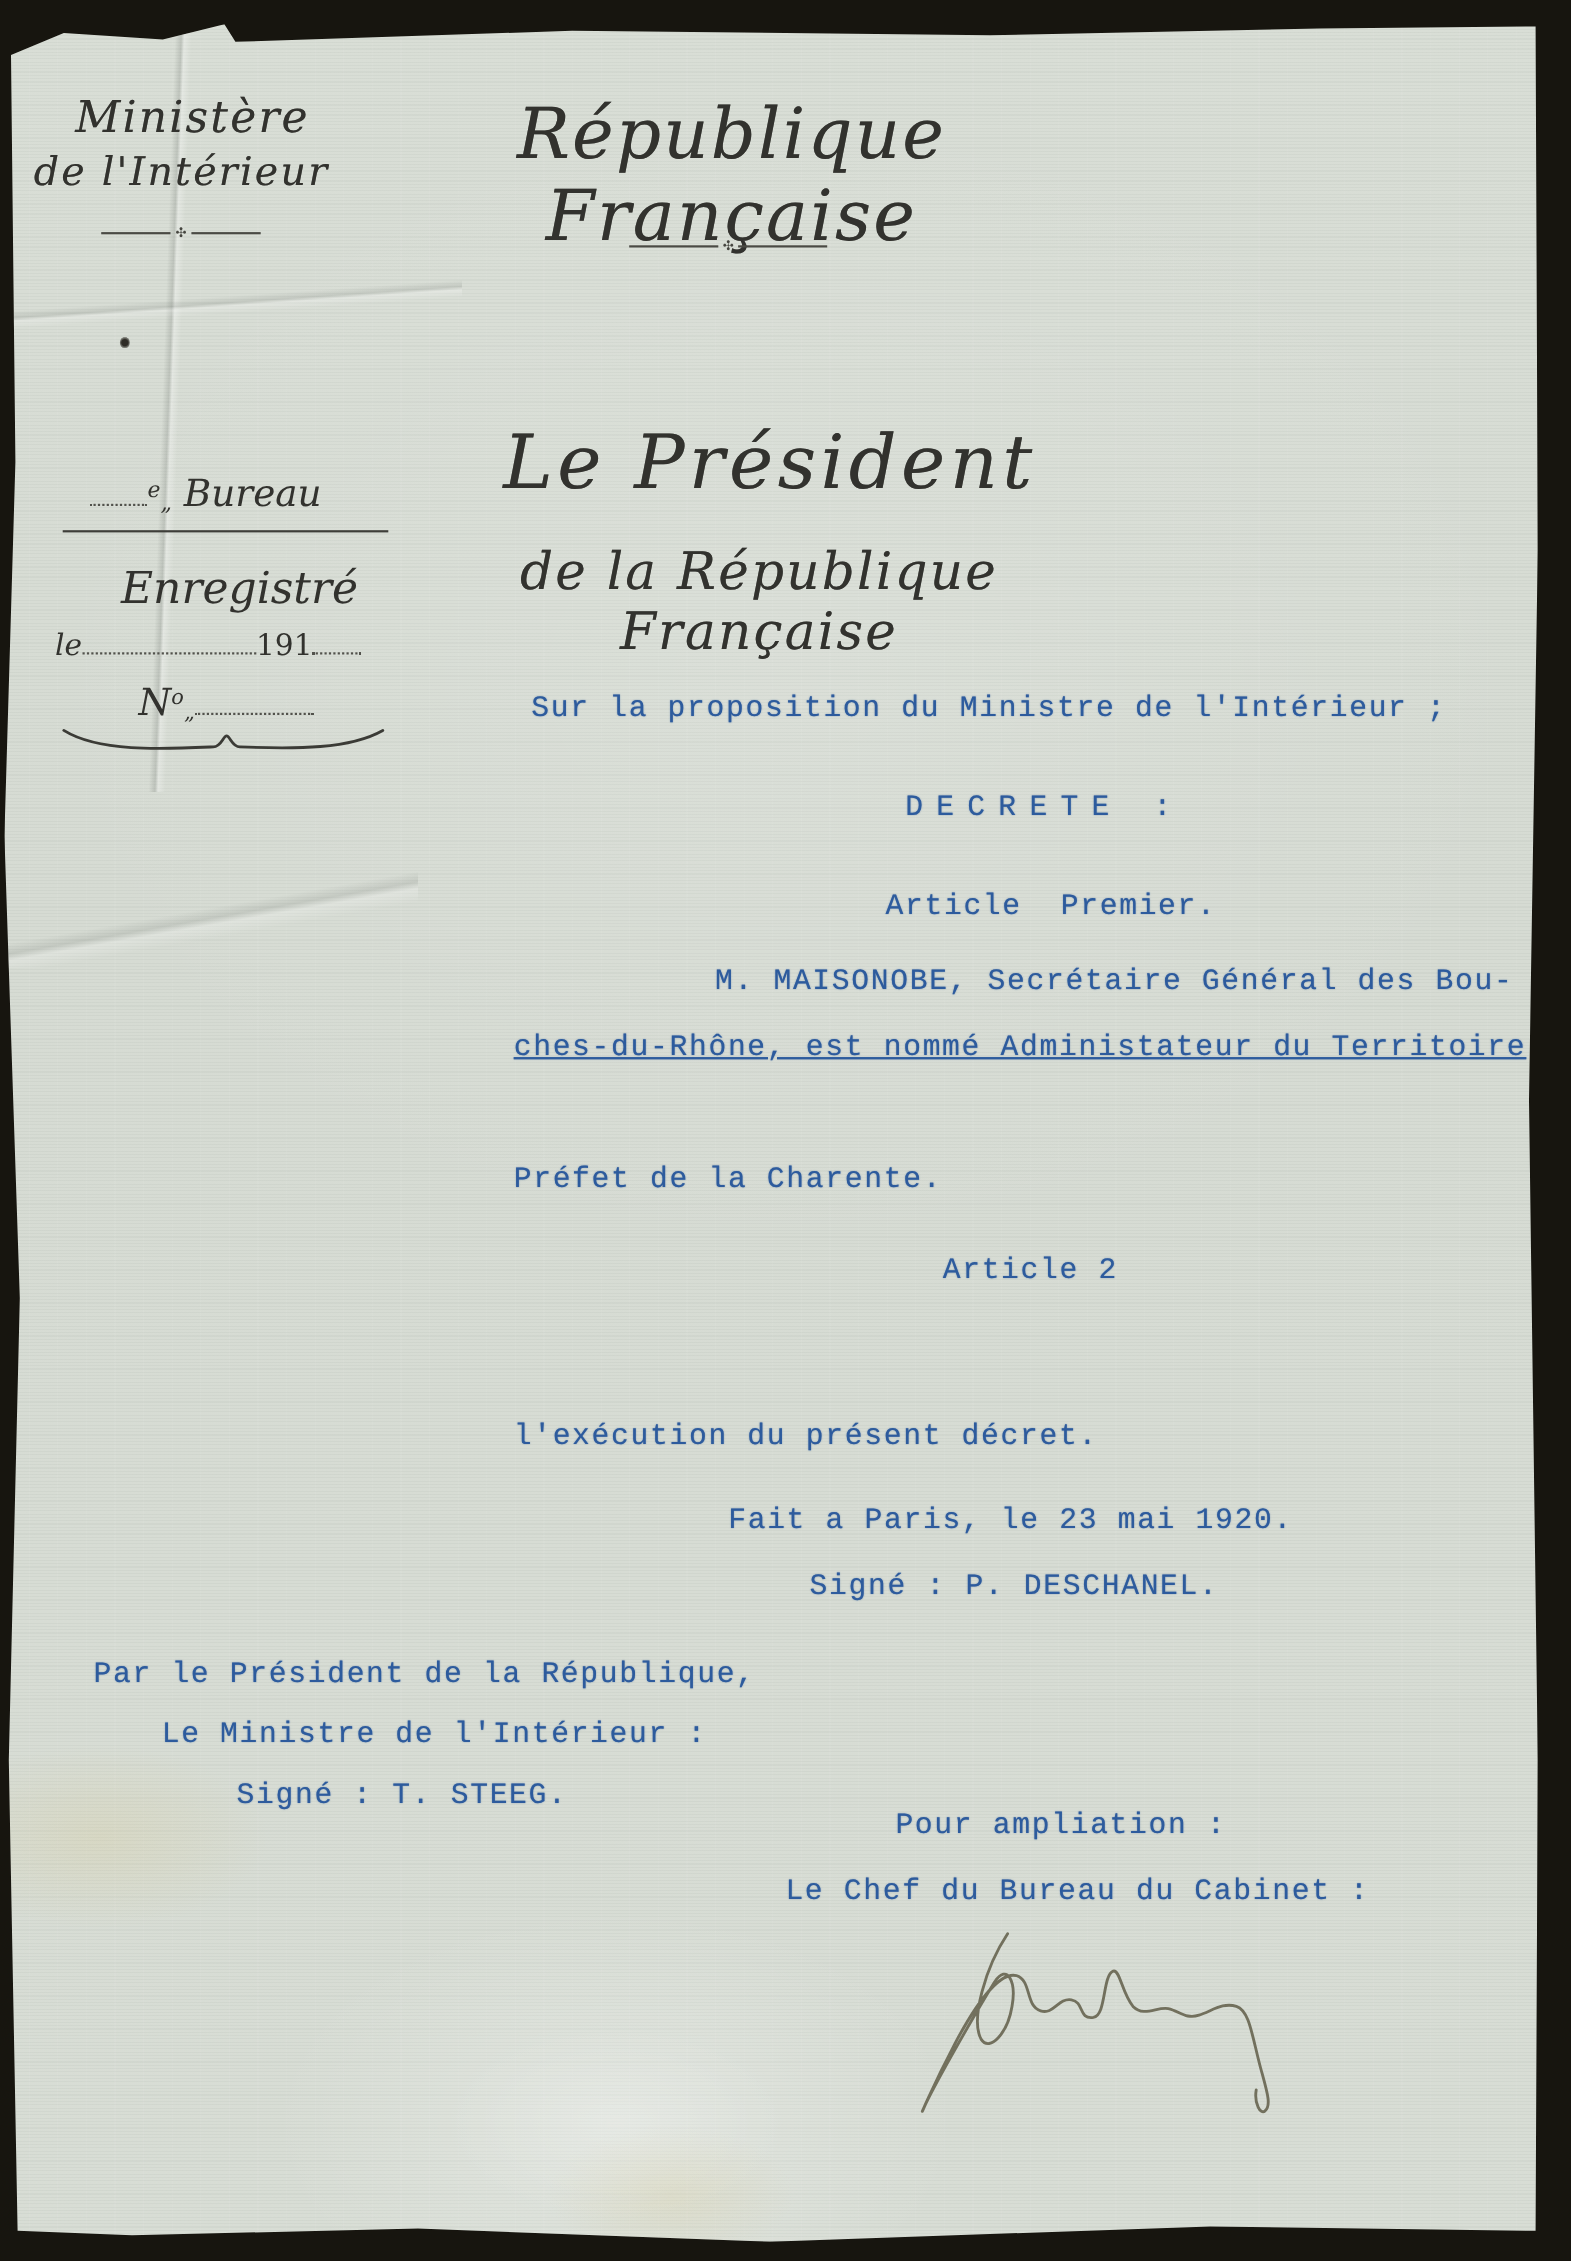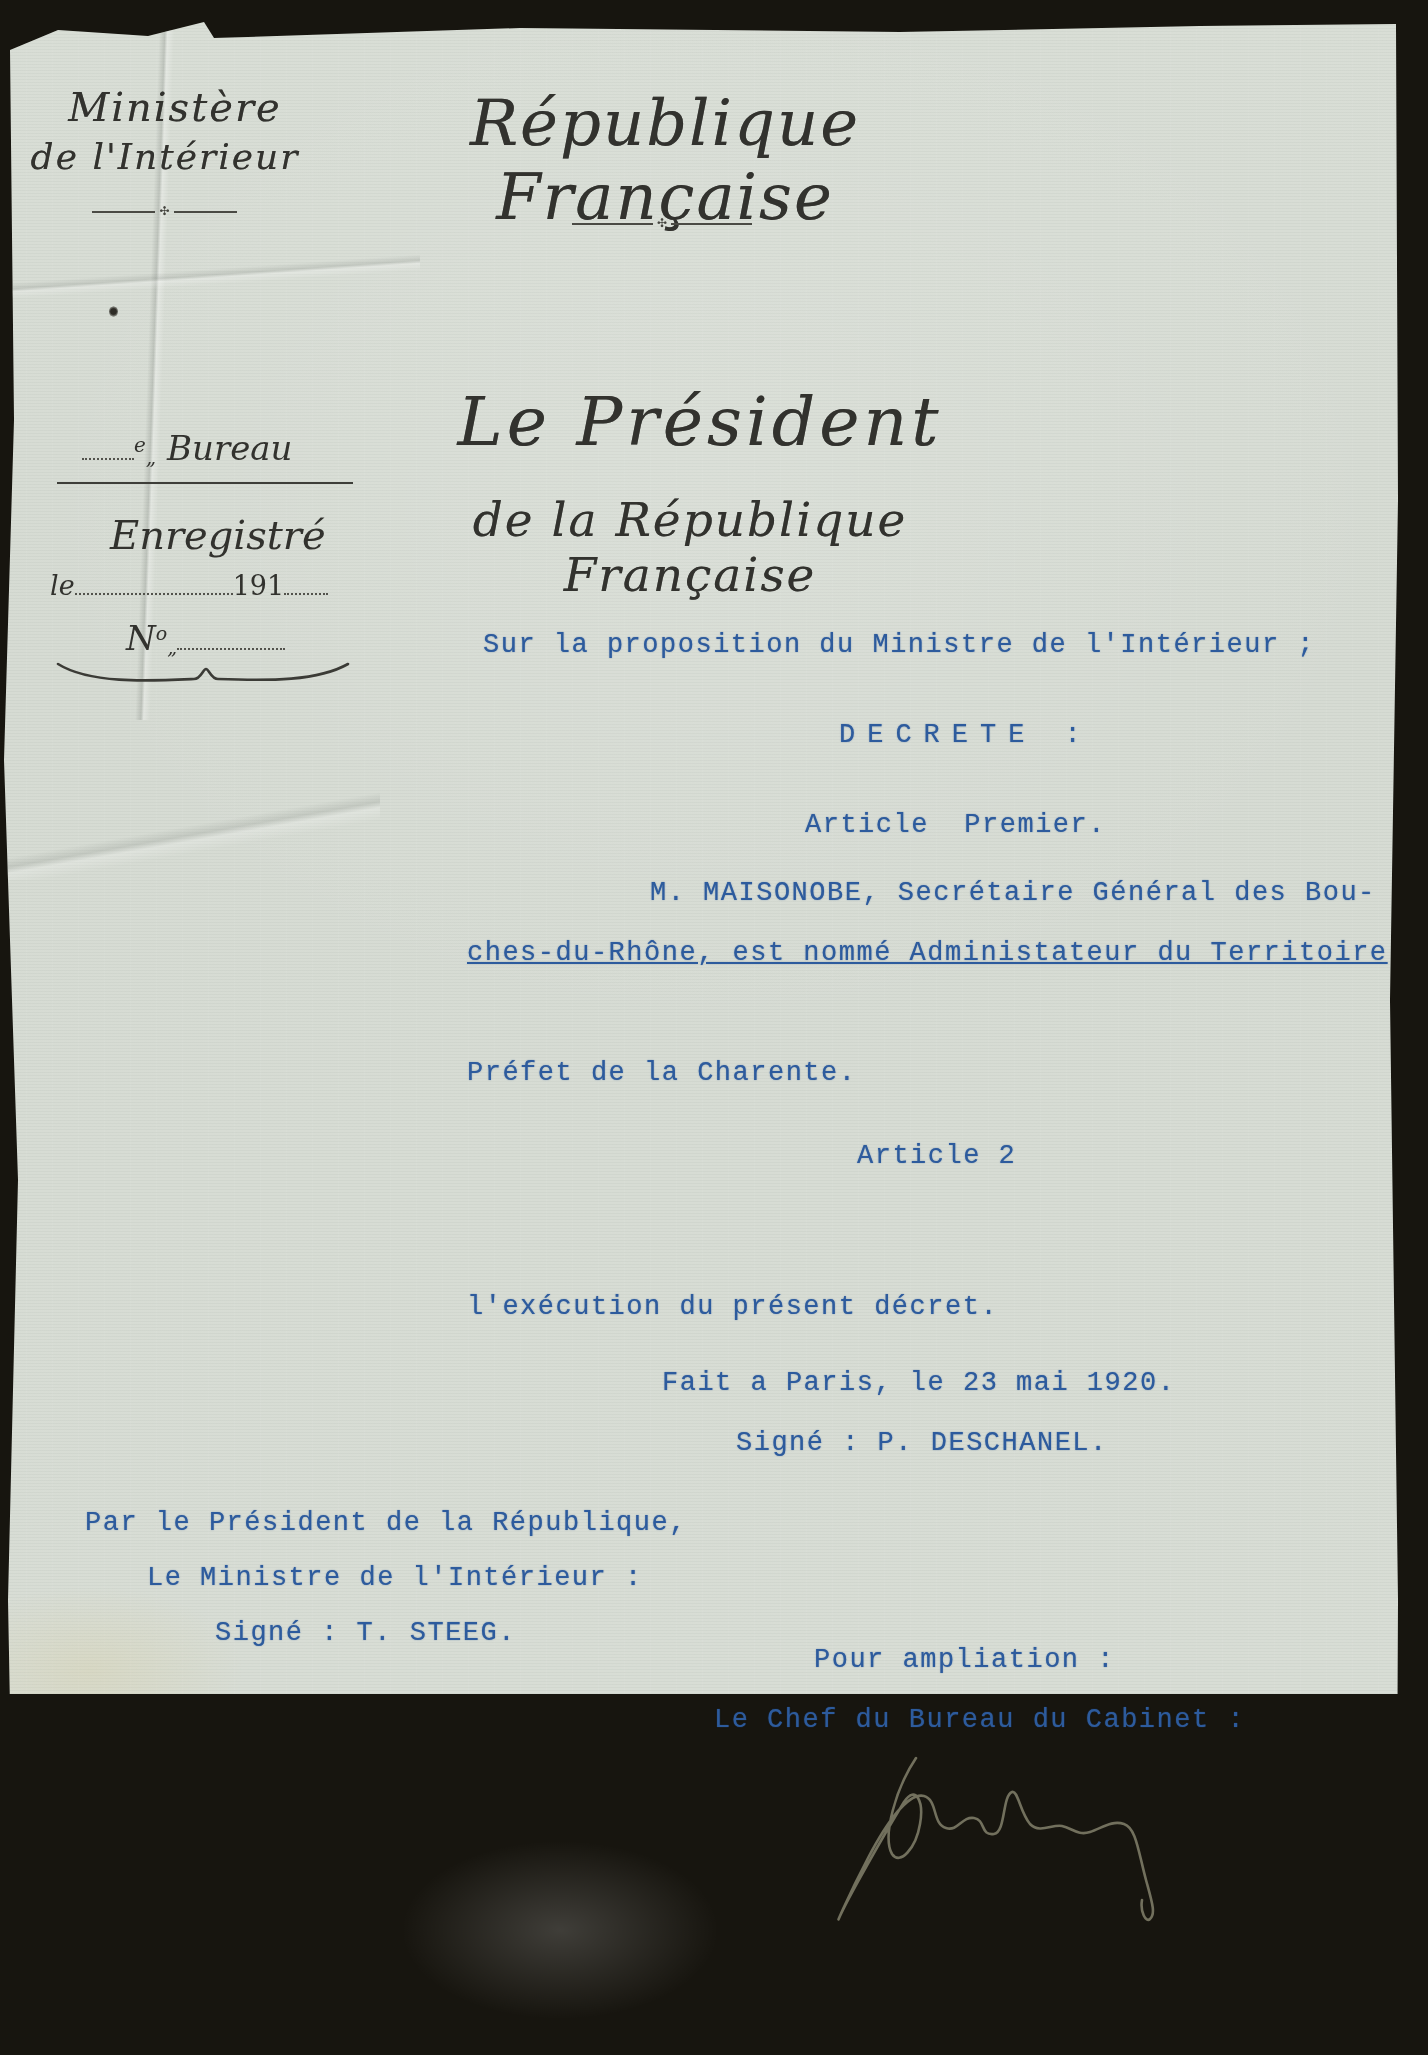--- a/index.html
+++ b/index.html
@@ -6,21 +6,21 @@
   body{
     width:1428px;height:2055px;
     background:#17150f;
     position:relative;
     overflow:hidden;
     font-family:"DejaVu Serif", serif;
   }
   .scan{position:absolute;inset:0;}
   
   .paper{
-    position:absolute;left:0;top:0;width:1428px;height:1694px;
+    position:absolute;left:0;top:0;width:1428px;height:2055px;
     background:
       radial-gradient(ellipse 220px 120px at 90px 1670px, rgba(214,196,130,0.20), transparent 70%),
       radial-gradient(ellipse 160px 90px at 610px 1995px, rgba(210,190,120,0.18), transparent 70%),
       radial-gradient(ellipse 420px 260px at 560px 1930px, rgba(255,255,255,0.25), transparent 75%),
       radial-gradient(ellipse 900px 700px at 50% 30%, rgba(255,255,255,0.10), transparent 80%),
       repeating-linear-gradient(0deg, rgba(105,118,110,0.060) 0 1px, transparent 1px 3px),
       repeating-linear-gradient(90deg, rgba(255,255,255,0.045) 0 1px, transparent 1px 26px),
       linear-gradient(180deg,#d9ded6 0%,#d6dbd3 40%,#d8ddd5 100%);
     clip-path: polygon(
       10px 50px, 58px 30px, 148px 36px, 204px 22px, 214px 38px, 520px 28px,
@@ -58,21 +58,21 @@
   
   .tw{
     position:absolute;
     font-family:"Liberation Mono","DejaVu Sans Mono",monospace;
     font-size:27px;
     letter-spacing:1.5px;
     color:#2d5b9d;
     white-space:pre;
     text-shadow:0 0 1px rgba(45,91,157,0.55), 0 0 2px rgba(45,91,157,0.18);
   }
-  .tw.spread{letter-spacing:12px;margin-left:16px;}
+  .tw.spread{letter-spacing:12px;}
   .sig{position:absolute;}
 </style>
 </head>
 <body>
 
 <div class="scan">
   <div class="paper">
 
     <div class="crease v1"></div>
     <div class="crease h1"></div>

